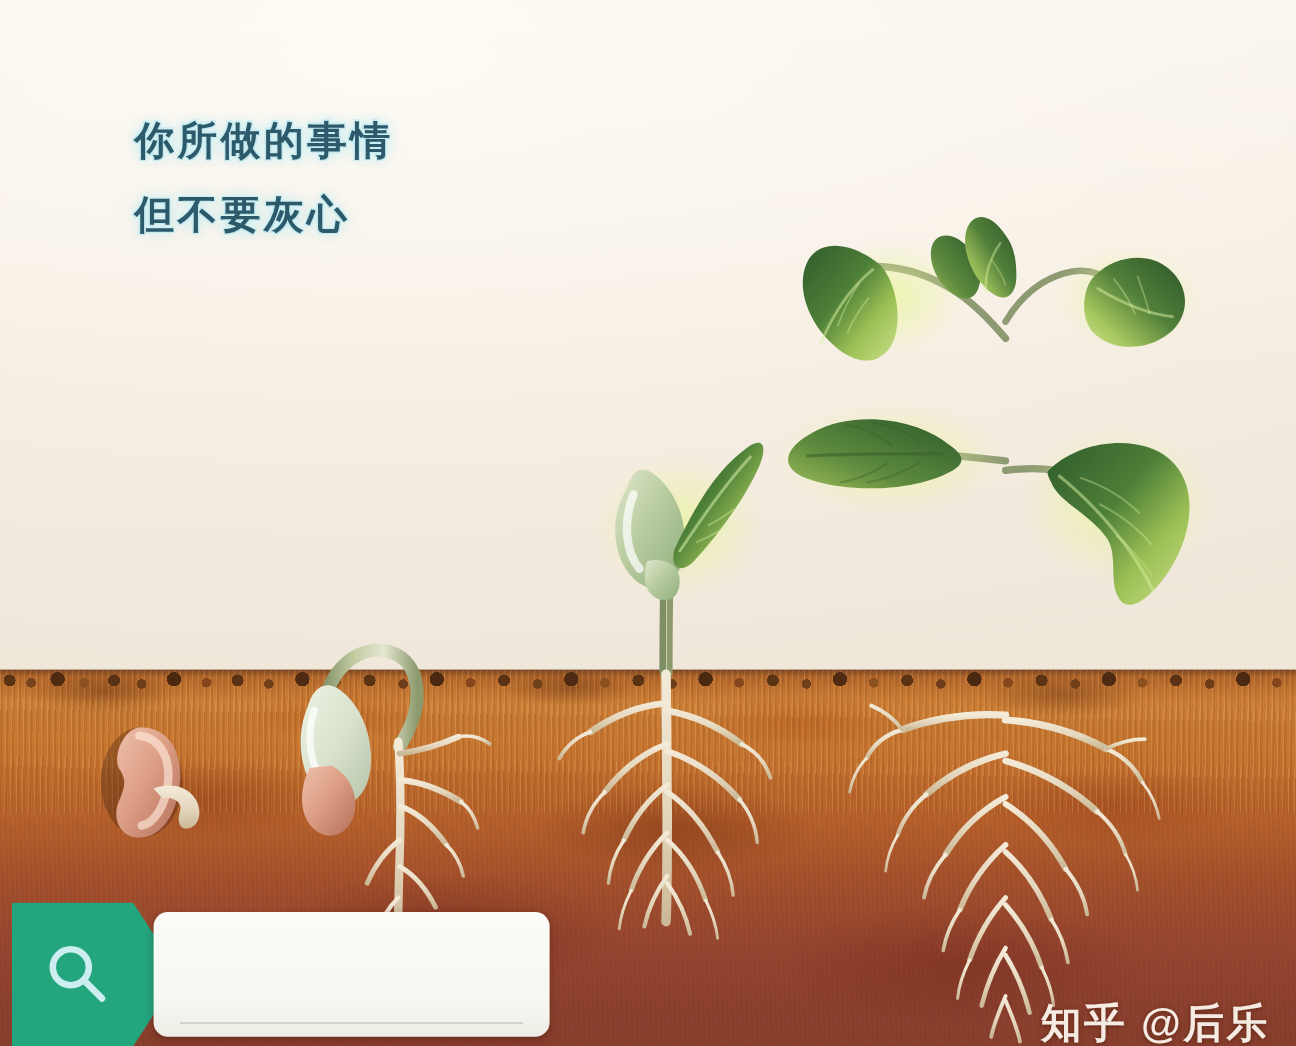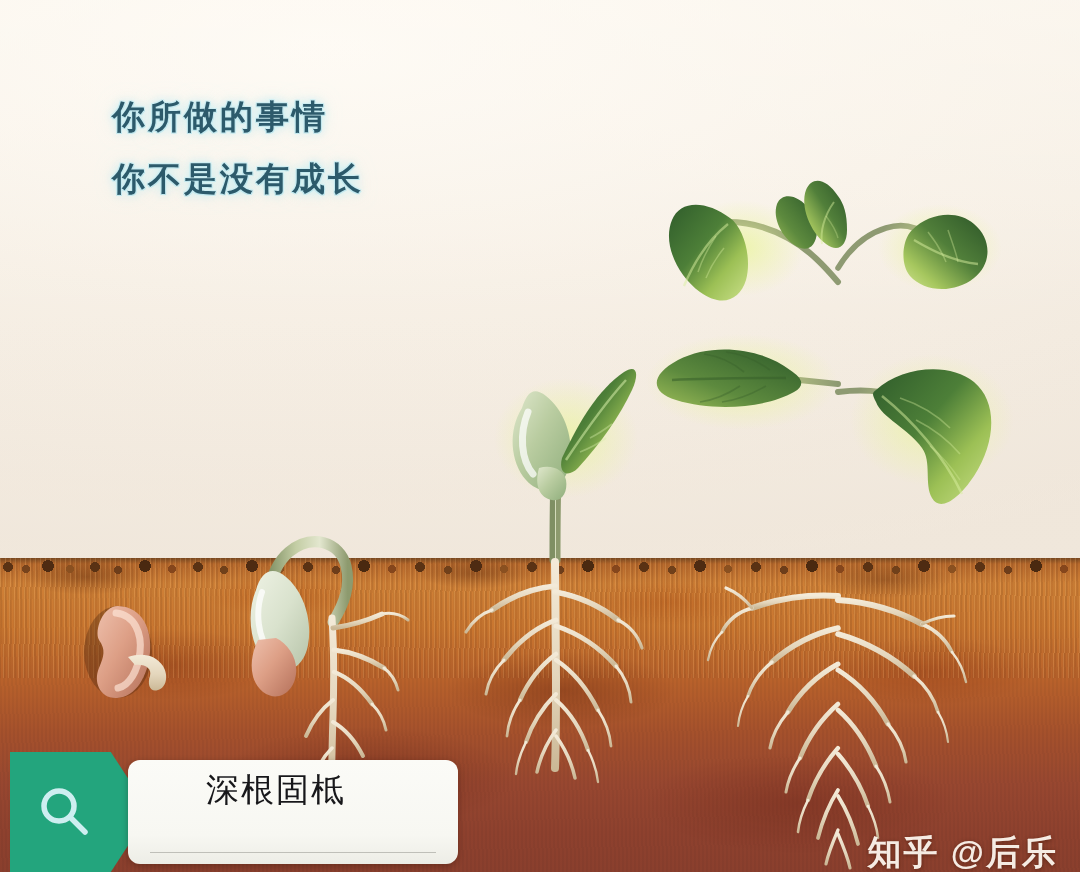--- a/index.html
+++ b/index.html
@@ -179,21 +179,21 @@
   <div class="sky-wash"></div>
 
   <div class="soil">
     <div class="soil-tex"></div>
     <div class="soil-fiber"></div>
   </div>
   <div class="soil-edge"></div>
 
   <div class="quote">
     <div class="quote-line">你所做的事情</div>
-    <div class="quote-line">你不是没有成长</div>
+    <div class="quote-line">但不要灰心</div>
   </div>
 
   <svg class="plantsvg" viewBox="0 0 1080 872">
     <defs>
       <linearGradient id="gLeafA" x1="0" y1="0" x2="1" y2="1">
         <stop offset="0%" stop-color="#2f5c2b"></stop>
         <stop offset="42%" stop-color="#4d7f38"></stop>
         <stop offset="70%" stop-color="#9cc055"></stop>
         <stop offset="100%" stop-color="#cbe08a"></stop>
       </linearGradient>
@@ -406,19 +406,18 @@
 
   <div class="banner">
     <div class="banner-tag">
       <svg width="62" height="62" viewBox="0 0 62 62">
         <circle cx="25" cy="25" r="15" fill="none" stroke="#cdeef0" stroke-width="5.5"></circle>
         <line x1="36" y1="36" x2="51" y2="51" stroke="#cdeef0" stroke-width="5.5" stroke-linecap="round"></line>
       </svg>
     </div>
     <div class="banner-card">
       <div class="banner-text">
-        <div>深根固柢</div>
       </div>
       <div class="banner-card-underline"></div>
     </div>
   </div>
 
 </div>
 
 </body></html>

